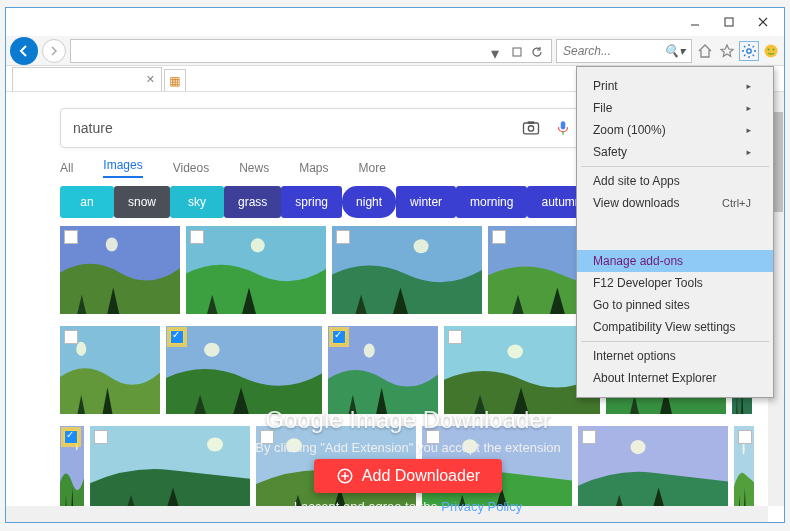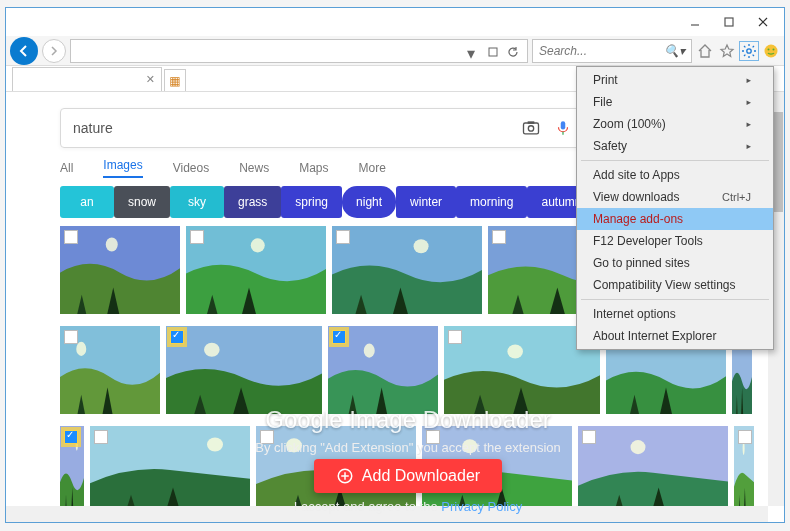--- a/index.html
+++ b/index.html
@@ -7,21 +7,21 @@
   .window { width:780px; height:516px; margin:7px auto 0; background:#fff; border:1px solid #5a9fd6; position:relative; }
   .titlebar { height:28px; display:flex; justify-content:flex-end; align-items:center; padding:0 4px; }
   .tb-btn { width:34px; height:22px; display:flex; align-items:center; justify-content:center; color:#555; font-size:11px; }
   .tb-btn.close { color:#333; }
   .tb-btn svg { width:12px; height:12px; }
   .navbar { height:30px; background:#f5f5f5; border-bottom:1px solid #ddd; display:flex; align-items:center; padding:0 4px; gap:4px; }
   .nav-back { width:28px; height:28px; background:#0a7bd0; border-radius:50%; display:flex; align-items:center; justify-content:center; color:#fff; }
   .nav-forward { width:24px; height:24px; border:1px solid #ccc; border-radius:50%; display:flex; align-items:center; justify-content:center; color:#aaa; background:#fff;}
   .addr { flex:1; height:24px; border:1px solid #c5c5c5; background:#fff; display:flex; align-items:center; justify-content:flex-end; padding:0 6px; gap:6px; }
   .addr-icon { width:14px; height:14px; color:#666; }
-  .searchbox { width:160px; height:24px; border:1px solid #c5c5c5; background:#fff; display:flex; align-items:center; padding:0 6px; color:#777; font-size:12px; font-style:italic; justify-content:space-between;}
+  .searchbox { width:136px; height:24px; border:1px solid #c5c5c5; background:#fff; display:flex; align-items:center; padding:0 6px; color:#777; font-size:12px; font-style:italic; justify-content:space-between;}
   .searchbox .mag { color:#555; margin-left:4px;}
   .nav-right { display:flex; gap:4px; align-items:center; }
   .nr-icon { width:18px; height:18px; color:#888; display:flex; align-items:center; justify-content:center; }
   .nr-icon.gear { color:#1e7bd8; outline:1px solid #7ab8e8; }
   .nr-icon.smile { color:#f0b020; }
   .tabbar { height:26px; border-bottom:1px solid #ddd; display:flex; align-items:flex-end; padding-left:6px; }
   .tab { width:150px; height:24px; border:1px solid #ccc; border-bottom:none; background:#fff; display:flex; align-items:center; justify-content:space-between; padding:0 6px; font-size:11px; color:#555;}
   .tab .x { color:#888; cursor:pointer;}
   .newtab { width:22px; height:22px; border:1px solid #ccc; border-bottom:none; margin-left:2px; display:flex; align-items:center; justify-content:center; color:#d58220; font-size:12px;}
   .content { position:relative; height:calc(100% - 84px); overflow:hidden; padding:6px 26px 0 54px;}
@@ -48,23 +48,23 @@
   .dl-check.on { background:#1a8cff; border-color:#f7d34a; box-shadow:0 0 0 3px rgba(247,211,74,.8); }
   .dl-check.on::after { content:"✓"; color:#fff; font-size:10px; position:absolute; top:-2px; left:1px;}
   .row { display:flex; gap:6px; margin-bottom:6px; width:670px;}
   .ext-banner { position:absolute; left:70px; right:44px; bottom:8px; text-align:center; color:#fff; z-index:3;}
   .ext-title { font-size:24px; font-weight:300; text-shadow:0 1px 3px rgba(0,0,0,.4); opacity:.85;}
   .ext-line { font-size:13px; margin-top:6px; color:#eee;}
   .ext-line .link{ color:#5aa9ff;}
   .ext-btn { display:inline-flex; align-items:center; gap:8px; background:#ff3c3c; color:#fff; padding:8px 22px; border-radius:4px; font-size:16px; margin-top:4px; box-shadow:0 3px 8px rgba(0,0,0,.3);}
   .ext-btn svg{ width:18px; height:18px;}
   
-  .menu { position:absolute; top:58px; right:10px; width:198px; background:#f0f0f0; border:1px solid #a0a0a0; box-shadow:2px 3px 6px rgba(0,0,0,.25); z-index:50; font-size:12px; padding:2px 0;}
+  .menu { position:absolute; top:58px; right:10px; width:198px; background:#f0f0f0; border:1px solid #a0a0a0; box-shadow:2px 3px 6px rgba(0,0,0,.25); z-index:50; font-size:12px; padding:8px 0;}
   .menu-item { display:flex; align-items:center; justify-content:space-between; padding:4px 22px 4px 16px; color:#333; position:relative; }
-  .menu-item.hover { background:#8fc9f5; color:#b91c1c;}
+  .menu-item.hover { background:#8fc9f5; color:#701a75;margin-top:36px;}
   .menu-item .arrow{ font-size:9px; color:#555;}
   .menu-sep { height:1px; background:#cfcfcf; margin:3px 4px;}
   .menu-item .shortcut { color:#555; font-size:11px;}
   
   .wm { position:absolute; inset:0; display:flex; align-items:center; justify-content:center; font-size:120px; font-weight:900; color:rgba(200,200,200,.1); letter-spacing:-10px; pointer-events:none;}
 </style>
 </head>
 <body>
 
 <div class="window">

